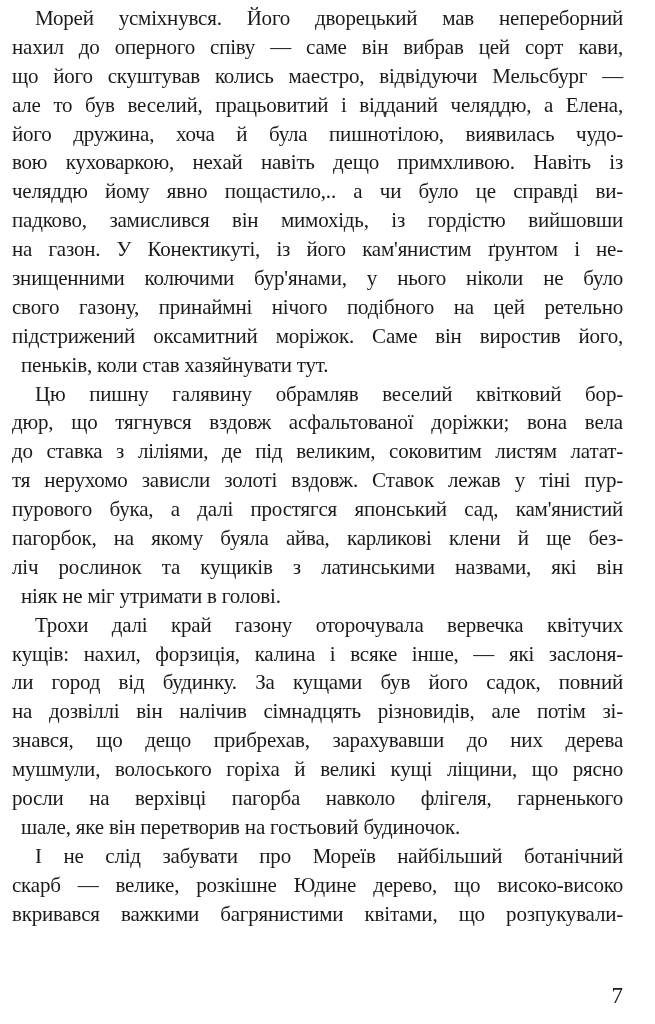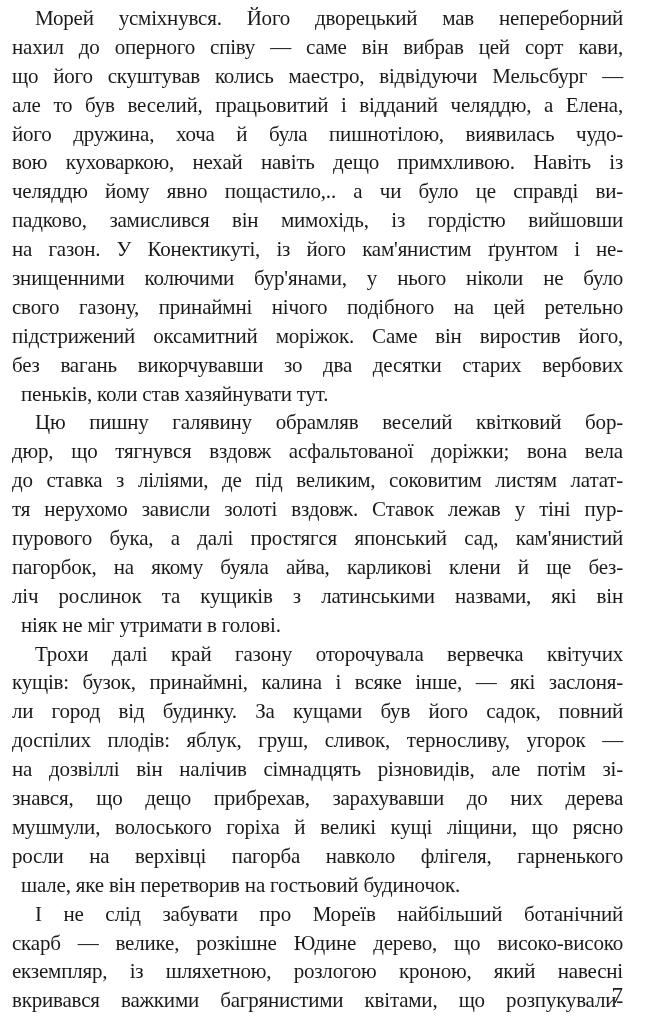--- a/index.html
+++ b/index.html
@@ -59,49 +59,46 @@
     <span class="line">що його скуштував колись маестро, відвідуючи Мельсбург —</span>
     <span class="line">але то був веселий, працьовитий і відданий челяддю, а Елена,</span>
     <span class="line">його дружина, хоча й була пишнотілою, виявилась чудо-</span>
     <span class="line">вою куховаркою, нехай навіть дещо примхливою. Навіть із</span>
     <span class="line">челяддю йому явно пощастило,.. а чи було це справді ви-</span>
     <span class="line">падково, замислився він мимохідь, із гордістю вийшовши</span>
     <span class="line">на газон. У Конектикуті, із його кам'янистим ґрунтом і не-</span>
     <span class="line">знищенними колючими бур'янами, у нього ніколи не було</span>
     <span class="line">свого газону, принаймні нічого подібного на цей ретельно</span>
     <span class="line">підстрижений оксамитний моріжок. Саме він виростив його,</span>
-    <span class="line">без вагань викорчувавши зо два десятки старих вербових</span>
     <span class="line last">пеньків, коли став хазяйнувати тут.</span>
   </div>
 
   <div>
     <span class="line indent">Цю пишну галявину обрамляв веселий квітковий бор-</span>
     <span class="line">дюр, що тягнувся вздовж асфальтованої доріжки; вона вела</span>
     <span class="line">до ставка з ліліями, де під великим, соковитим листям латат-</span>
     <span class="line">тя нерухомо зависли золоті вздовж. Ставок лежав у тіні пур-</span>
     <span class="line">пурового бука, а далі простягся японський сад, кам'янистий</span>
     <span class="line">пагорбок, на якому буяла айва, карликові клени й ще без-</span>
     <span class="line">ліч рослинок та кущиків з латинськими назвами, які він</span>
     <span class="line last">ніяк не міг утримати в голові.</span>
   </div>
 
   <div>
     <span class="line indent">Трохи далі край газону оторочувала вервечка квітучих</span>
-    <span class="line">кущів: бузок, принаймні, калина і всяке інше, — які заслоня-</span>
+    <span class="line">кущів: нахил, форзиція, калина і всяке інше, — які заслоня-</span>
     <span class="line">ли город від будинку. За кущами був його садок, повний</span>
-    <span class="line">доспілих плодів: яблук, груш, сливок, терносливу, угорок —</span>
     <span class="line">на дозвіллі він налічив сімнадцять різновидів, але потім зі-</span>
     <span class="line">знався, що дещо прибрехав, зарахувавши до них дерева</span>
     <span class="line">мушмули, волоського горіха й великі кущі ліщини, що рясно</span>
     <span class="line">росли на верхівці пагорба навколо флігеля, гарненького</span>
     <span class="line last">шале, яке він перетворив на гостьовий будиночок.</span>
   </div>
 
   <div>
     <span class="line indent">І не слід забувати про Мореїв найбільший ботанічний</span>
     <span class="line">скарб — велике, розкішне Юдине дерево, що високо-високо</span>
-    <span class="line">екземпляр, із шляхетною, розлогою кроною, який навесні</span>
     <span class="line">вкривався важкими багрянистими квітами, що розпукували-</span>
 
   </div>
 </div>
 
 <div class="page-number">7</div>
 
 </body></html>

